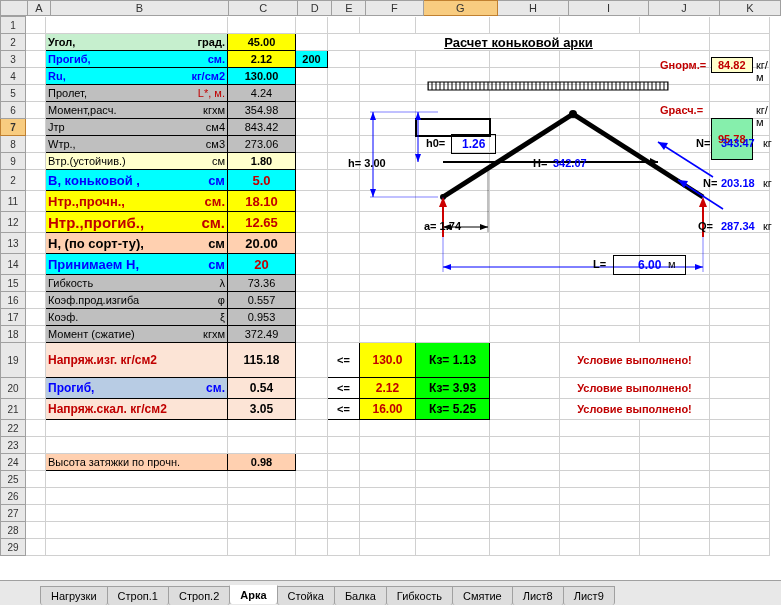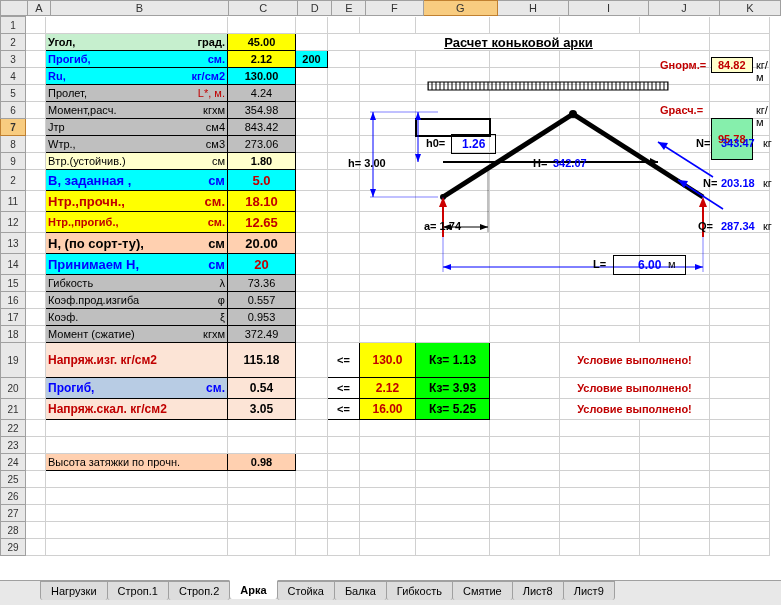--- a/index.html
+++ b/index.html
@@ -17,21 +17,21 @@
 .bg-cy{background:#00ffff}
 .bg-gray{background:#bfbfbf}
 .bg-ly{background:#ffffcc}
 .bg-pink{background:#ffd0b0}
 .bg-lb{background:#b8cce4}
 .bg-grn{background:#00ff00}
 .bg-crm{background:#fce4d6}
 .red{color:#c00000}
 .blue{color:#0000ff}
 .it{}
-.tabs{position:absolute;bottom:0;left:0;right:0;height:24px;background:#e8e8e8;border-top:1px solid #a0a0a0;display:flex;align-items:flex-start;padding-left:40px;gap:0}
+.tabs{position:absolute;bottom:0;left:0;right:0;height:24px;background:#e8e8e8;border-top:1px solid #a0a0a0;display:flex;align-items:flex-end;padding-left:40px;gap:0}
 .tab{padding:3px 10px;font-size:11px;background:#ddd;border:1px solid #a0a0a0;border-bottom:none;margin-right:-1px;cursor:pointer;border-radius:0 0 3px 3px}
 .tab.act{background:#fff;font-weight:bold;border-top:1px solid #fff;position:relative;top:-1px}
 .nav{position:absolute;bottom:2px;left:2px;display:flex}
 .nav span{width:14px;height:14px;border:1px solid #999;margin-right:1px;font-size:9px;text-align:center;line-height:14px;background:#eee}
 .diagram{position:absolute;left:358px;top:72px;width:400px;height:240px;pointer-events:none}
 .diagram svg{position:absolute;left:0;top:0}
 .dlabel{position:absolute;font-size:11px;background:transparent;pointer-events:auto}
 </style>
 </head>
 <body>
@@ -188,21 +188,21 @@
         <td></td>
         <td></td>
         <td></td>
         <td></td>
         <td></td>
         <td></td>
       </tr>
 <tr style="height:21px">
         <td class="rh">2</td>
         <td></td>
-<td class="bord bg-cy b blue" style="font-size:13px"><span>B, заданная ,</span><span style="float:right">см</span></td>
+<td class="bord bg-cy b blue" style="font-size:13px"><span>B, коньковой ,</span><span style="float:right">см</span></td>
 <td class="bord bg-cy b c red" style="font-size:13px">5.0</td>
 <td></td>
         <td></td>
         <td></td>
         <td></td>
         <td></td>
         <td></td>
         <td></td>
         <td></td>
       </tr>
@@ -216,21 +216,21 @@
         <td></td>
         <td></td>
         <td></td>
         <td></td>
         <td></td>
         <td></td>
       </tr>
 <tr style="height:21px">
         <td class="rh">12</td>
         <td></td>
-<td class="bord bg-yel b red" style="font-size:11px"><span>Hтр.,прогиб.,</span><span style="float:right">см.</span></td>
+<td class="bord bg-yel b red" style="font-size:15px"><span>Hтр.,прогиб.,</span><span style="float:right">см.</span></td>
 <td class="bord bg-yel b c red" style="font-size:13px">12.65</td>
 <td></td>
         <td></td>
         <td></td>
         <td></td>
         <td></td>
         <td></td>
         <td></td>
         <td></td>
       </tr>

